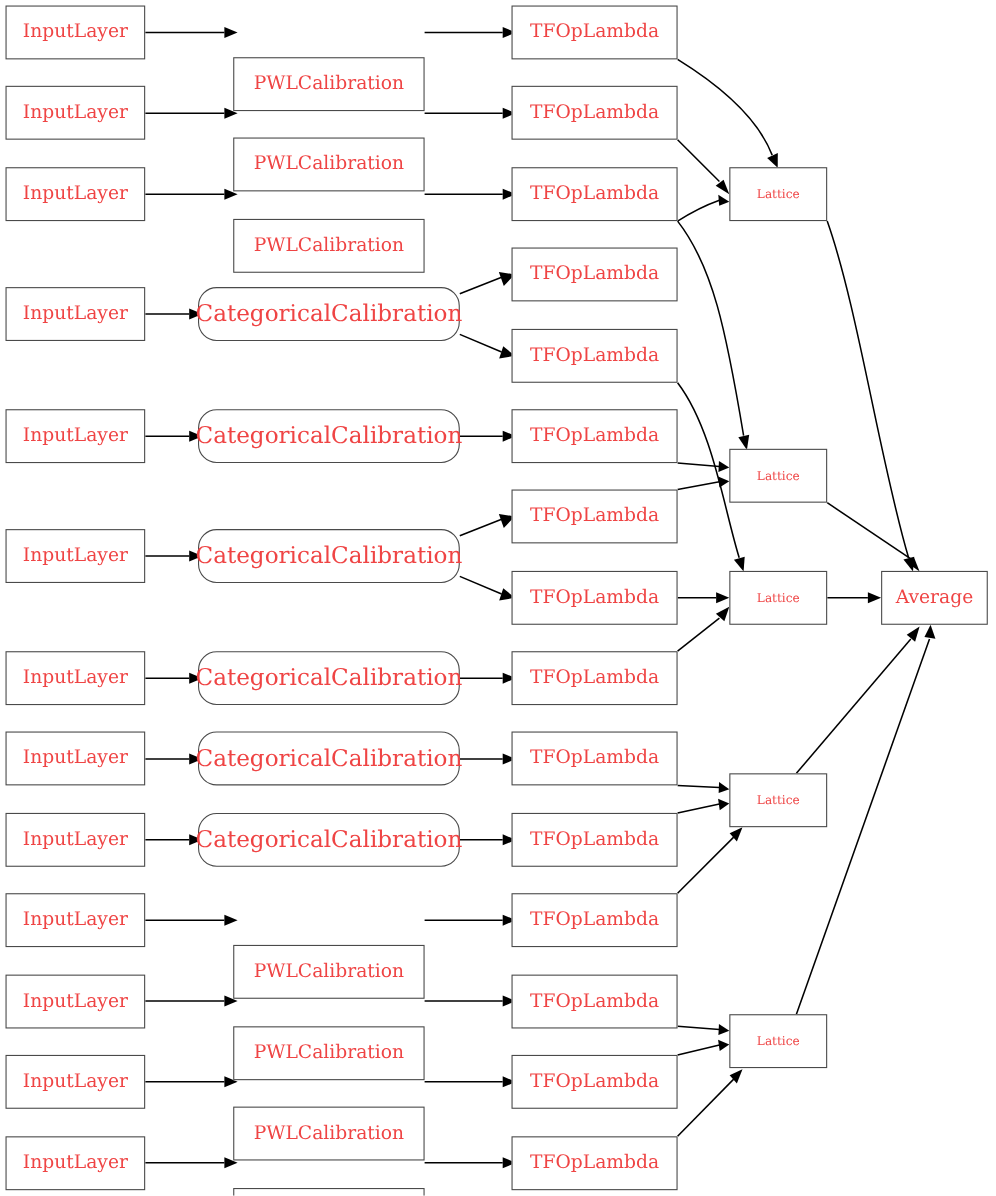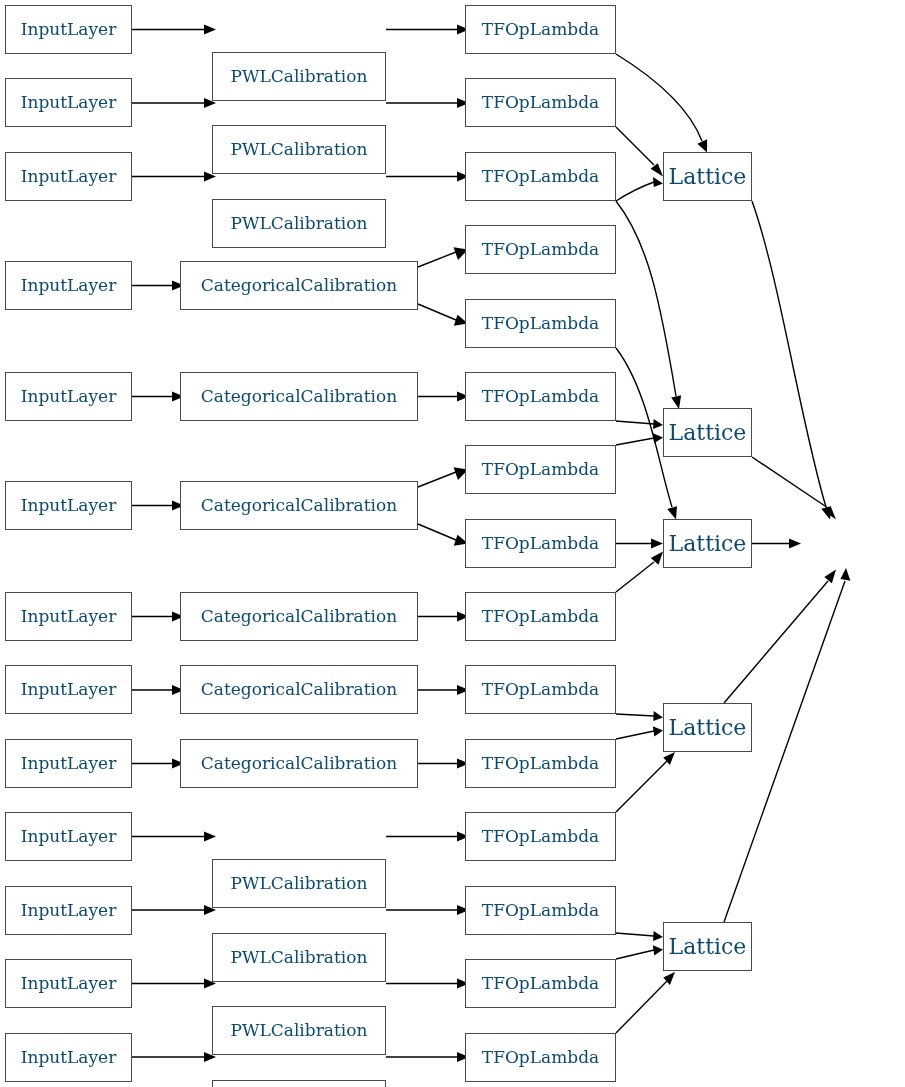--- a/index.html
+++ b/index.html
@@ -1,25 +1,25 @@
 <!DOCTYPE html>
 <html><head>
 <meta charset="utf-8">
 <style>
   html,body{margin:0;padding:0;background:#ffffff;}
   body{font-family:"DejaVu Serif","Liberation Serif",serif;}
   #canvas{position:relative;width:905px;height:1087px;background:#ffffff;overflow:hidden;}
   .node{position:absolute;box-sizing:border-box;border:1.3px solid #4a4a4a;background:#ffffff;
-        display:flex;align-items:center;justify-content:center;color:#0c4a6e;white-space:nowrap;}
+        display:flex;align-items:center;justify-content:center;color:#ef4444;white-space:nowrap;}
   .node span{display:block;line-height:1;}
   .n-input{font-size:17px;}
   .n-pwl{font-size:17px;margin-top:47px;}
-  .n-cat{font-size:17px;}
+  .n-cat{font-size:21px;border-radius:17px;}
   .n-tfop{font-size:17px;}
-  .n-lattice{font-size:22px;}
+  .n-lattice{font-size:11px;}
   .n-average{font-size:17px;}
   svg.edges{position:absolute;left:0;top:0;width:905px;height:1087px;pointer-events:none;}
   svg.edges path{fill:none;stroke:#000000;stroke-width:1.4px;}
   svg.edges polygon{fill:#000000;stroke:none;}
 </style>
 </head>
 <body>
 
 <div id="canvas">
 
@@ -286,14 +286,17 @@
   <div class="node n-lattice" style="left:663px;top:519px;width:89px;height:49px;">
       <span>Lattice</span>
     </div>
   <div class="node n-lattice" style="left:663px;top:703px;width:89px;height:49px;">
       <span>Lattice</span>
     </div>
   <div class="node n-lattice" style="left:663px;top:922px;width:89px;height:49px;">
       <span>Lattice</span>
     </div>
 
+  <div class="node n-average" style="left:801px;top:519px;width:97px;height:49px;">
+      <span>Average</span>
+    </div>
 
 </div>
 
 </body></html>

